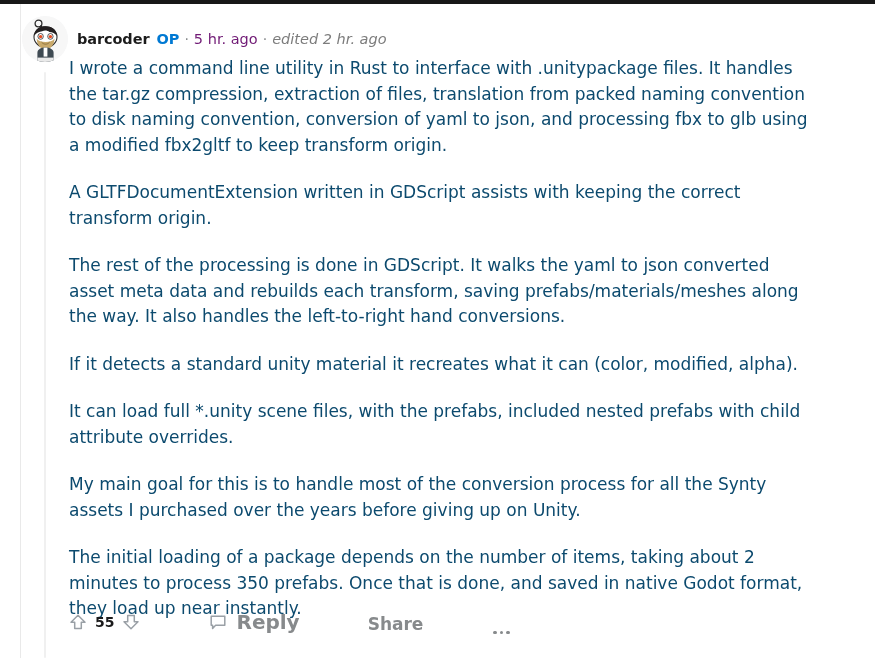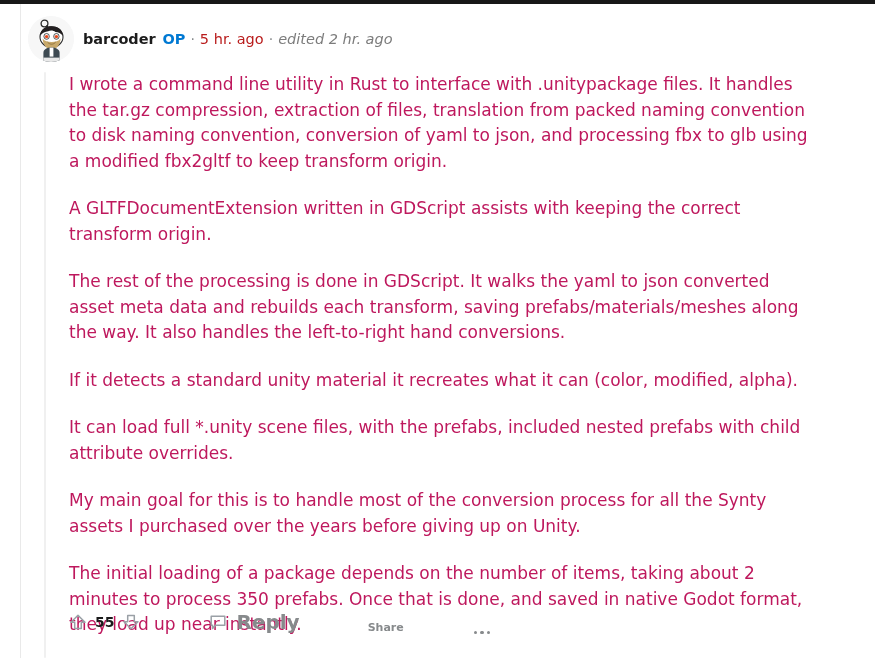--- a/index.html
+++ b/index.html
@@ -58,21 +58,20 @@
   }
 
   
   .comment-header {
     position: absolute;
     top: 12px;
     left: 22px;
     display: flex;
     align-items: center;
     height: 46px;
-    padding-left: 6px;
   }
   .avatar {
     width: 46px;
     height: 46px;
     border-radius: 50%;
     background: #f6f7f8;
     overflow: hidden;
     flex: 0 0 auto;
     display: block;
   }
@@ -95,36 +94,36 @@
     font-weight: 700;
     color: #0079d3;
     margin-left: 7px;
   }
   .dot-sep {
     color: #878a8c;
     margin: 0 5px;
     font-size: 14px;
   }
   .timestamp {
-    color: #b91c1c;
+    color: #701a75;
     font-weight: 400;
   }
   .edited {
     color: #7c7c7c;
     font-style: italic;
     font-weight: 400;
   }
 
   
   .comment-body {
     position: absolute;
-    top: 68px;
+    top: 52px;
     left: 69px;
     width: 748px;
-    color: #be185d;
+    color: #0c4a6e;
     font-size: 17px;
     line-height: 25.5px;
   }
   .comment-body p {
     margin: 0 0 22px 0;
     word-wrap: break-word;
   }
   .comment-body p:last-child { margin-bottom: 14px; }
 
   
@@ -172,21 +171,21 @@
   }
   .reply-label {
     margin-left: 7px;
     color: #878a8c;
     font-size: 20px;
     font-weight: 700;
   }
   .share-label {
     margin-left: 20px;
     color: #878a8c;
-    font-size: 11px;
+    font-size: 17px;
     font-weight: 700;
     cursor: pointer;
   }
   .more-btn {
     margin-left: 22px;
     display: flex;
     align-items: center;
     gap: 3px;
     cursor: pointer;
     padding-top: 3px;

